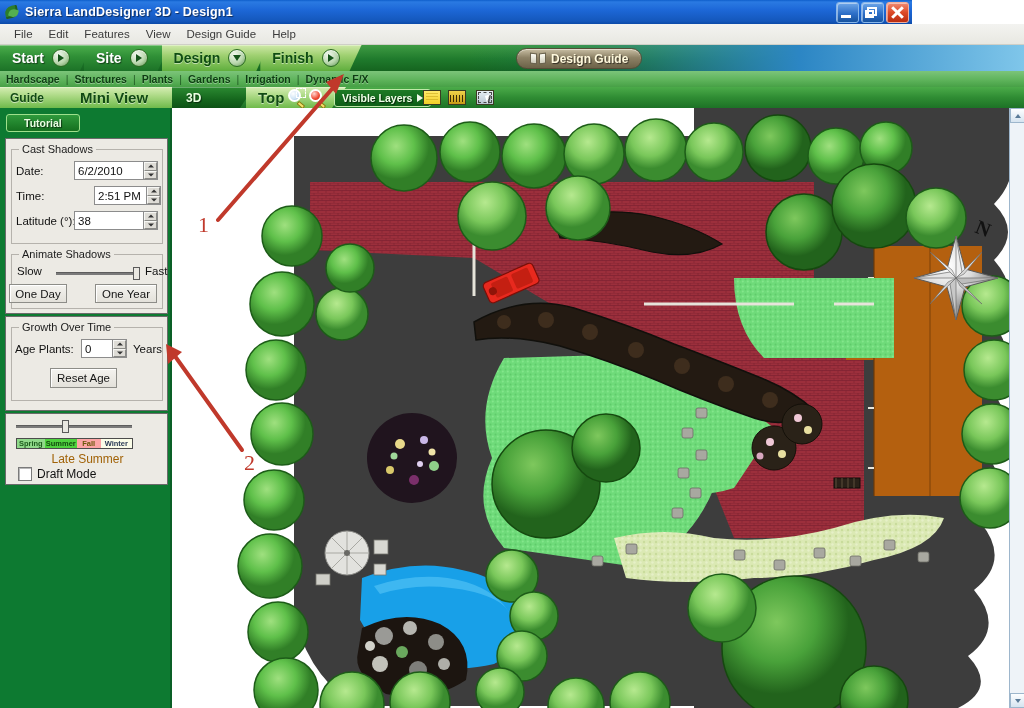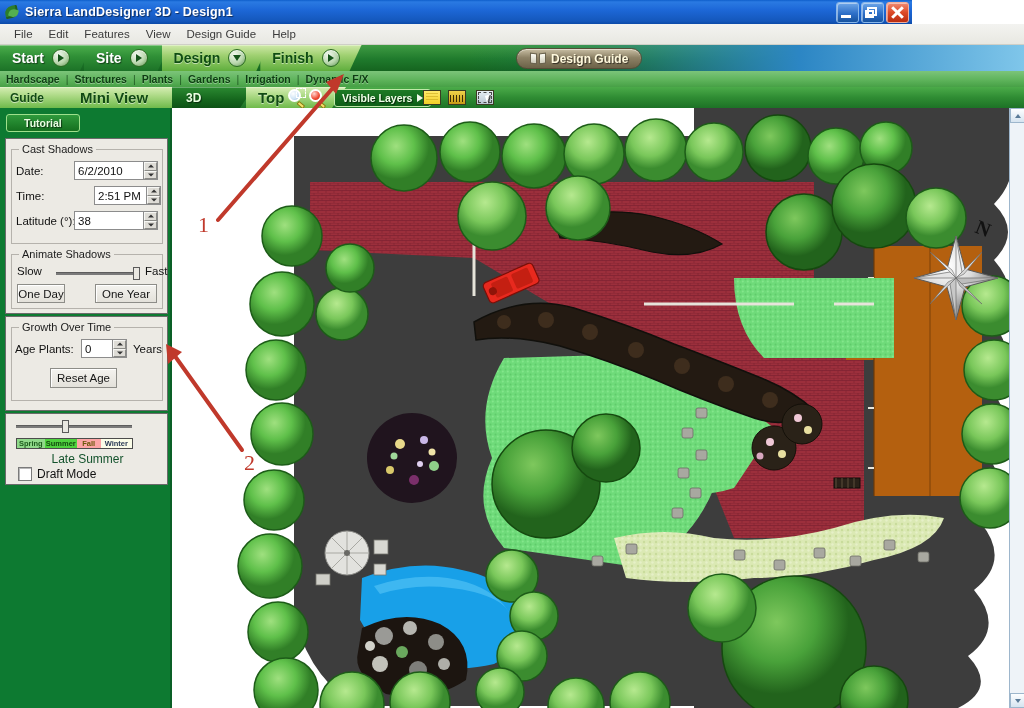--- a/index.html
+++ b/index.html
@@ -286,21 +286,21 @@
   }
   .seasonbar div{
     display:flex;align-items:center;justify-content:center;
     font-size:7.5px;font-weight:bold;white-space:nowrap;
   }
   .s-spring{background:#8fd98a;color:#1d5c1d;}
   .s-summer{background:#4fd23f;color:#124a0f;}
   .s-fall{background:#fca5a5;color:#6a5708;}
   .s-winter{background:#fbfde8;color:#2a3a55;}
   .seasonlabel{
-    position:absolute;width:163px;text-align:center;font-size:12px;color:#14532d;
+    position:absolute;width:163px;text-align:center;font-size:12px;color:#a16207;
   }
   .chkrow{position:absolute;display:flex;align-items:center;gap:5px;}
   .chk{
     width:12px;height:12px;background:#ffffff;border:1px solid #7a7a7a;
     box-shadow:inset 1px 1px 0 #b8b8b8;flex:none;
   }
 
   
   .canvaswrap{
     position:absolute;left:174px;top:108px;width:835px;height:600px;
@@ -485,21 +485,21 @@
 
       <div class="group" style="left:5px;top:115px;width:152px;height:55px;">
         <span class="gtitle">Animate Shadows</span>
       </div>
 
       <span class="flabel" style="position:absolute;left:11px;top:126px;">Slow</span>
       <div class="track" style="left:50px;top:133px;width:84px;"></div>
       <div class="thumb" style="left:127px;top:128px;"></div>
       <span class="flabel" style="position:absolute;left:139px;top:126px;">Fast</span>
 
-      <div class="btn" style="left:11px;top:145px;width:48px;height:19px;">One Day</div>
+      <div class="btn" style="left:3px;top:145px;width:58px;height:19px;">One Day</div>
       <div class="btn" style="left:89px;top:145px;width:62px;height:19px;">One Year</div>
     </div>
 
     <div class="panel p2">
       <div class="group" style="left:5px;top:10px;width:152px;height:74px;">
         <span class="gtitle">Growth Over Time</span>
       </div>
 
       <div class="frow" style="left:9px;top:22px;width:148px;height:19px;">
         <span class="flabel" style="width:66px;">Age Plants:</span>

